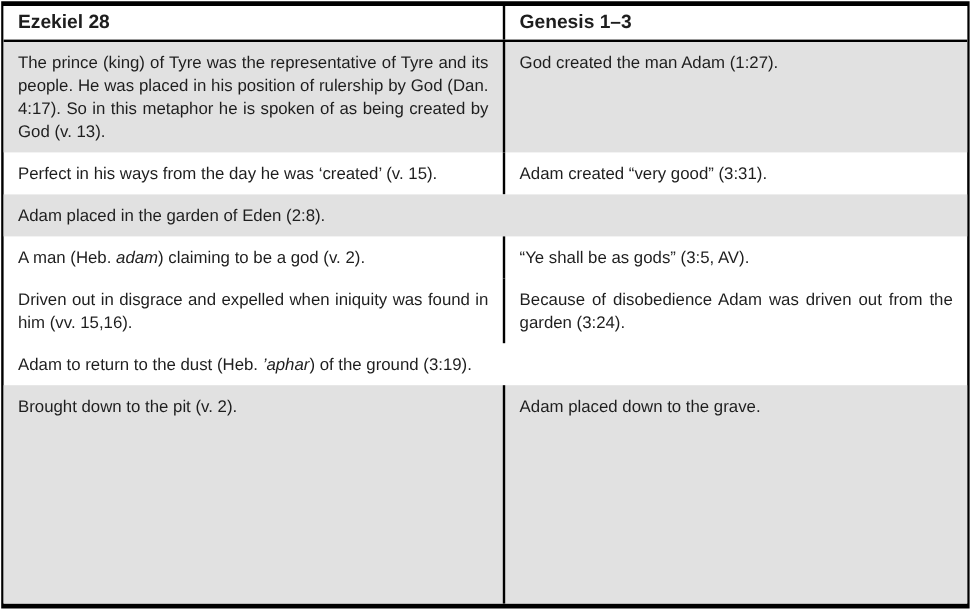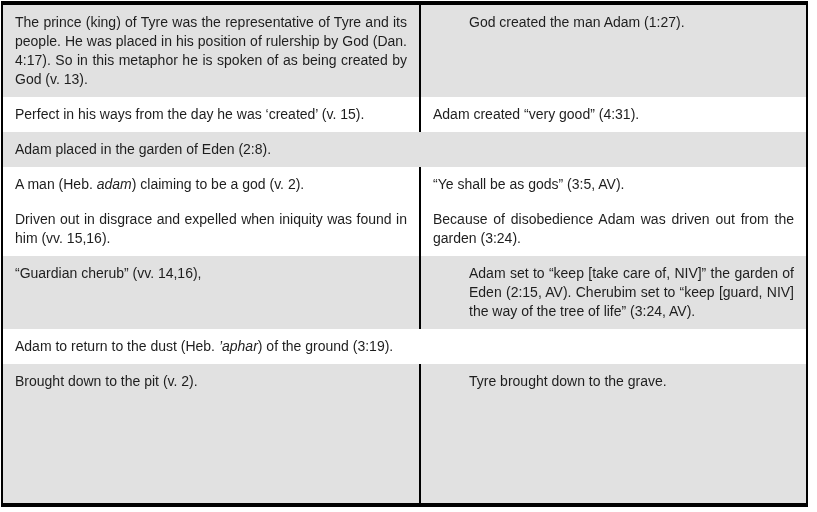--- a/index.html
+++ b/index.html
@@ -61,21 +61,20 @@
     display: flex;
     flex-direction: column;
   }
   .tr {
     display: grid;
     grid-template-columns: 418px 1fr;
     flex: 0 0 auto;
   }
   .tr.shaded {
     background: var(--shade, #e1e1e1);
-    gap: 36px;
   }
   .tr:last-child {
     flex: 1 0 auto;
   }
   .td {
     box-sizing: border-box;
     padding: 8px 12px 8px 12px;
     font-size: 14px;
     line-height: 19px;
     text-align: justify;
@@ -85,46 +84,50 @@
   }
   .td em {
     font-style: italic;
   }
 </style>
 </head>
 <body>
 
 <div class="page">
   <div class="cmp-table">
+    <div class="thead">
+      <div class="th left">
+        <span>Ezekiel 28</span>
+      </div>
+      <div class="th">
+        <span>Genesis 1–3</span>
+      </div>
+    </div>
     <div class="tbody" id="tbody">
         <div class="tr shaded">
           <div class="td left"><span>The prince (king) of Tyre was the representative of Tyre and its people. He was placed in his position of rulership by God (Dan. 4:17). So in this metaphor he is spoken of as being created by God (v. 13).</span></div>
           <div class="td"><span>God created the man Adam (1:27).</span></div>
         </div>
         <div class="tr">
           <div class="td left"><span>Perfect in his ways from the day he was ‘created’ (v. 15).</span></div>
-          <div class="td"><span>Adam created “very good” (4:31).</span></div>
+          <div class="td"><span>Adam created “very good” (3:31).</span></div>
         </div>
         <div class="tr shaded">
           <div class="td"><span>Adam placed in the garden of Eden (2:8).</span></div>
         </div>
         <div class="tr">
           <div class="td left"><span>A man (Heb. </span><em>adam</em><span>) claiming to be a god (v. 2).</span></div>
           <div class="td"><span>“Ye shall be as gods” (3:5, AV).</span></div>
         </div>
         <div class="tr">
           <div class="td left"><span>Driven out in disgrace and expelled when iniquity was found in him (vv. 15,16).</span></div>
           <div class="td"><span>Because of disobedience Adam was driven out from the garden (3:24).</span></div>
         </div>
-        <div class="tr shaded">
-          <div class="td left"><span>“Guardian cherub” (vv. 14,16),</span></div>
-          <div class="td"><span>Adam set to “keep [take care of, NIV]” the garden of Eden (2:15, AV). Cherubim set to “keep [guard, NIV] the way of the tree of life” (3:24, AV).</span></div>
-        </div>
         <div class="tr">
           <div class="td"><span>Adam to return to the dust (Heb. </span><em>’aphar</em><span>) of the ground (3:19).</span></div>
         </div>
         <div class="tr shaded">
           <div class="td left"><span>Brought down to the pit (v. 2).</span></div>
-          <div class="td"><span>Tyre brought down to the grave.</span></div>
+          <div class="td"><span>Adam placed down to the grave.</span></div>
         </div>
       </div>
   </div>
 </div>
 
 </body></html>

